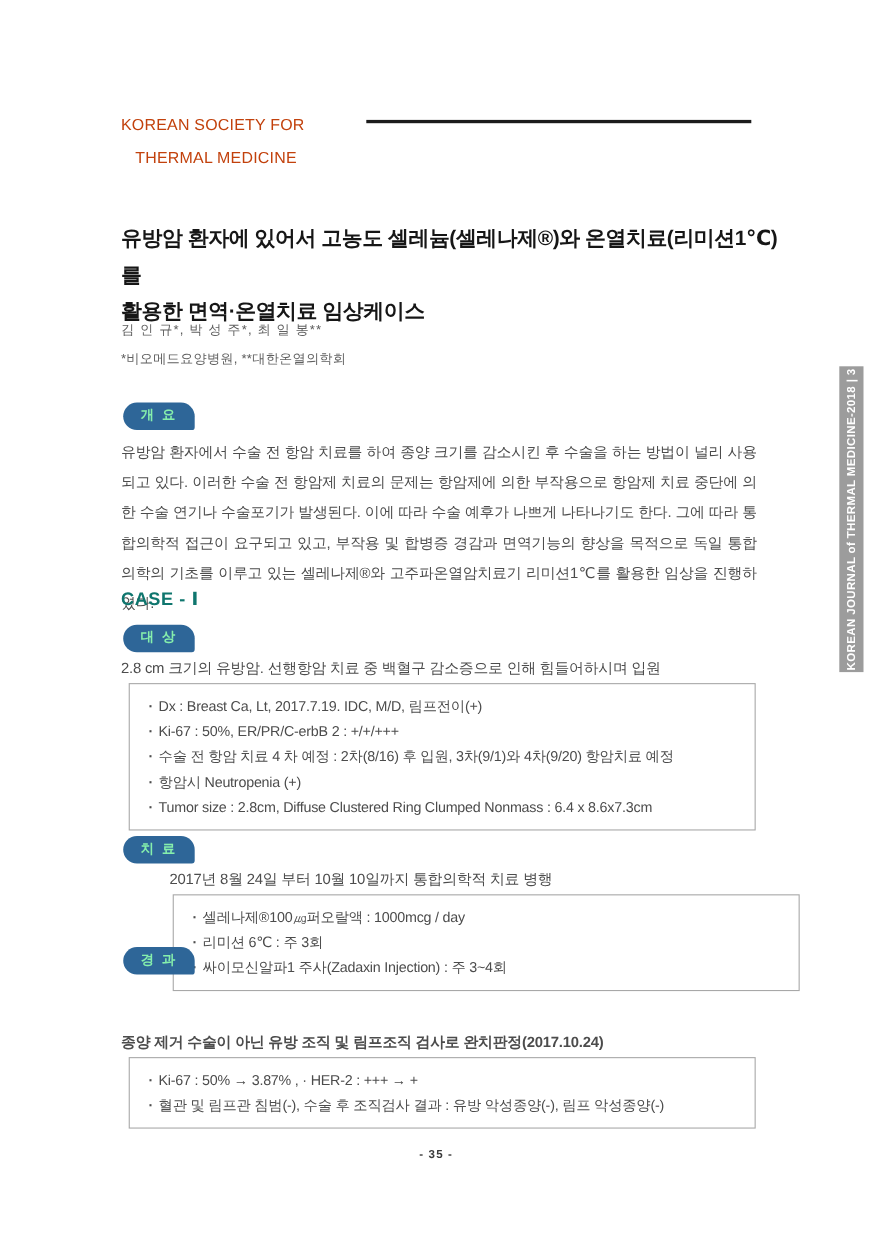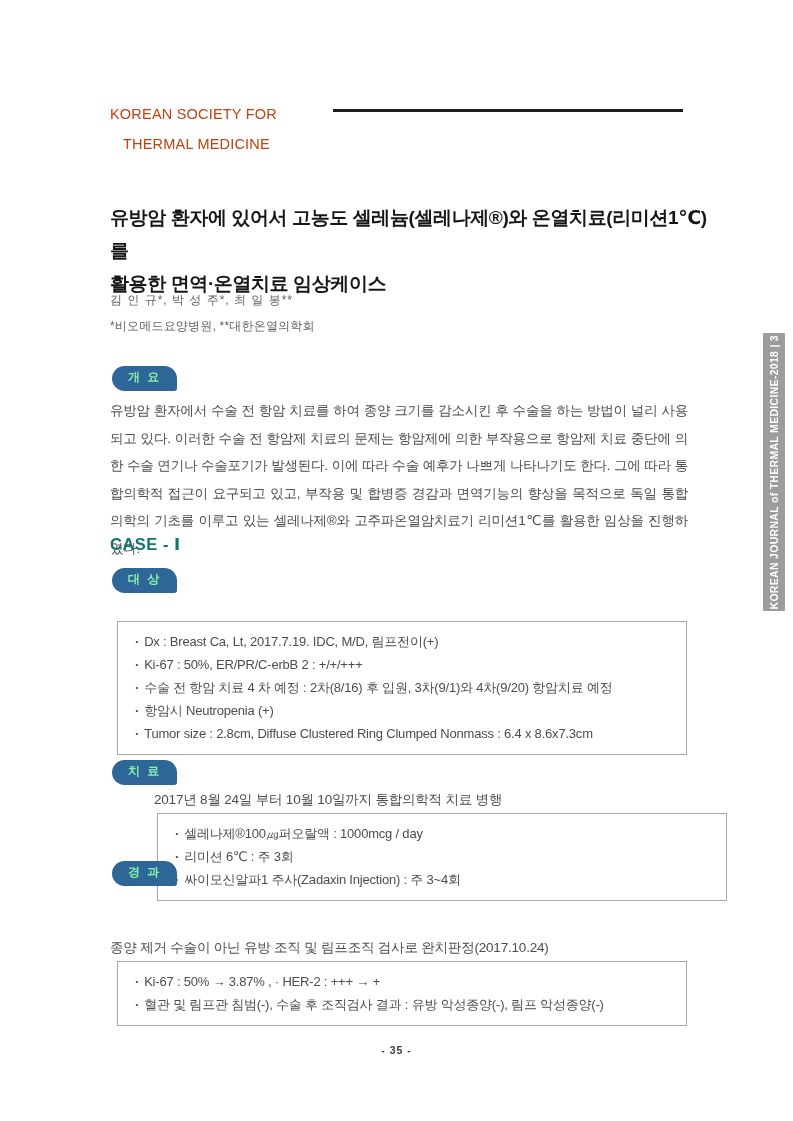--- a/index.html
+++ b/index.html
@@ -72,38 +72,39 @@
   </div>
   <div class="authors">김 인 규*, 박 성 주*, 최 일 봉**</div>
   <div class="affil">*비오메드요양병원, **대한온열의학회</div>
 
   <div class="badge" style="top:366px;">개 요</div>
   <div class="para" style="top:397px;">유방암 환자에서 수술 전 항암 치료를 하여 종양 크기를 감소시킨 후 수술을 하는 방법이 널리 사용되고 있다. 이러한 수술 전 항암제 치료의 문제는 항암제에 의한 부작용으로 항암제 치료 중단에 의한 수술 연기나 수술포기가 발생된다. 이에 따라 수술  예후가 나쁘게 나타나기도 한다.  그에 따라 통합의학적 접근이 요구되고 있고, 부작용 및 합병증 경감과 면역기능의 향상을 목적으로 독일 통합의학의 기초를 이루고 있는 셀레나제®와 고주파온열암치료기 리미션1℃를 활용한 임상을 진행하였다.</div>
 
   <div class="case-heading">CASE - Ⅰ</div>
 
   <div class="badge" style="top:568px;">대 상</div>
+  <div class="lead" style="top:599px;">2.8 cm 크기의 유방암. 선행항암 치료 중 백혈구 감소증으로 인해 힘들어하시며 입원</div>
   <div class="bullet-box" style="top:621px;">
     <div class="item">Dx : Breast Ca, Lt,  2017.7.19. IDC, M/D,  림프전이(+)</div>
     <div class="item">Ki-67 : 50%, ER/PR/C-erbB 2 : +/+/+++</div>
     <div class="item">수술 전 항암 치료 4 차 예정 :  2차(8/16) 후 입원, 3차(9/1)와 4차(9/20) 항암치료 예정</div>
     <div class="item">항암시 Neutropenia (+)</div>
     <div class="item">Tumor size : 2.8cm, Diffuse Clustered Ring Clumped Nonmass : 6.4 x 8.6x7.3cm</div>
   </div>
 
   <div class="badge" style="top:760px;">치 료</div>
   <div class="lead" style="top:791px;margin-left:44px;">2017년 8월 24일 부터 10월 10일까지 통합의학적 치료 병행</div>
   <div class="bullet-box" style="top:813px;margin-left:40px;">
     <div class="item">셀레나제®100㎍퍼오랄액 : 1000mcg / day</div>
     <div class="item">리미션 6℃ : 주 3회</div>
     <div class="item">싸이모신알파1 주사(Zadaxin Injection) : 주 3~4회</div>
   </div>
 
   <div class="badge" style="top:861px;">경 과</div>
-  <div class="lead" style="top:939px;">종양 제거 수술이 아닌 유방 조직 및 림프조직 검사로 완치판정(2017.10.24)</div>
+  <div class="lead" style="top:939px;font-weight:bold;">종양 제거 수술이 아닌 유방 조직 및 림프조직 검사로 완치판정(2017.10.24)</div>
   <div class="bullet-box" style="top:961px;">
     <div class="item">Ki-67 : 50% → 3.87% ,  · HER-2 : +++  →  +</div>
     <div class="item">혈관 및 림프관 침범(-),  수술 후 조직검사 결과 : 유방 악성종양(-), 림프 악성종양(-)</div>
   </div>
 
   <div class="pageno">- 35 -</div>
 
   <div class="side-tab">
     <span>KOREAN JOURNAL of THERMAL MEDICINE-2018 | 3</span>
   </div>

